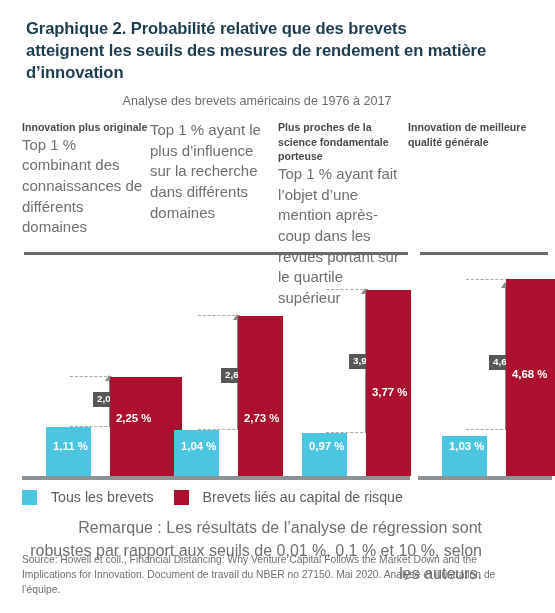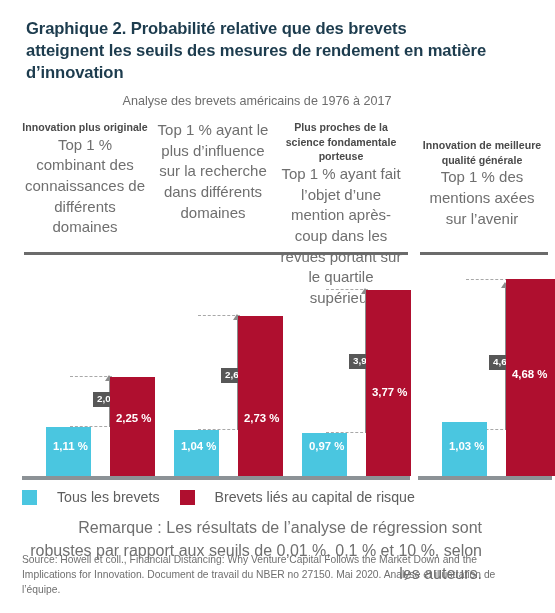--- a/index.html
+++ b/index.html
@@ -49,21 +49,20 @@
     position: absolute;
     left: 0px;
     top: 120px;
     width: 555px;
     height: 130px;
   }
   .col-head {
     position: absolute;
     top: 0;
     width: 126px;
-    text-align: center;
   }
   .col-head-title {
     font-size: 10.6px;
     font-weight: bold;
     color: #4a4a4a;
     line-height: 1.38;
     margin: 0;
   }
   .col-head-desc {
     font-size: 15px;
@@ -174,21 +173,21 @@
     position: absolute;
     left: 22px;
     top: 489px;
     display: flex;
     align-items: center;
     gap: 20px;
   }
   .legend-item {
     display: flex;
     align-items: center;
-    gap: 20px;
+    gap: 14px;
   }
   .legend-swatch {
     width: 15px;
     height: 15px;
     display: inline-block;
   }
   .legend-label {
     font-size: 14.2px;
     color: #5e5e5e;
   }
@@ -229,39 +228,38 @@
       <div class="col-head-title">Innovation plus originale</div>
       <div class="col-head-desc">Top 1 % combinant des connaissances de différents domaines</div>
     </div>
     <div class="col-head" style="left:150px;">
       <div class="col-head-desc">Top 1 % ayant le plus d’influence sur la recherche dans différents domaines</div>
     </div>
     <div class="col-head" style="left:278px;">
       <div class="col-head-title">Plus proches de la science fondamentale porteuse</div>
       <div class="col-head-desc">Top 1 % ayant fait l’objet d’une mention après-coup dans les revues portant sur le quartile supérieur</div>
     </div>
-    <div class="col-head" style="left:418px; width:128px;margin-top:18px;">
+    <div class="col-head" style="left:408px; width:128px;">
       <div class="col-head-title">Innovation de meilleure qualité générale</div>
-      <div class="col-head-desc">Top 1 % des mentions axées sur l’avenir</div>
     </div>
   </div>
 
   <div class="plot">
 
     <div class="group" style="left:22px;">
       <div class="sep-line"></div>
       <div class="dash" style="bottom:53px;"></div>
       <div class="dash" style="bottom:103px;"></div>
       <div class="arrow-line" style="bottom:53px; height:47px;"></div>
       <div class="arrow-head" style="bottom:99px; transform:rotate(0deg);"></div>
       <div class="ratio-badge" style="bottom:73px;">2,0 x</div>
       <div class="bar blue" style="height:49px;">
         <span class="bar-label">1,11 %</span>
       </div>
-      <div class="bar red" style="height:99px;">
+      <div class="bar red" style="height:99px;padding-left:27px;">
         <span class="bar-label" style="bottom:52px;">2,25 %</span>
       </div>
       <div class="baseline"></div>
     </div>
 
     <div class="group" style="left:150px;">
       <div class="sep-line"></div>
       <div class="dash" style="bottom:50px;"></div>
       <div class="dash" style="bottom:164px;"></div>
       <div class="arrow-line" style="bottom:50px; height:111px;"></div>
@@ -292,21 +290,21 @@
       <div class="baseline"></div>
     </div>
 
     <div class="group" style="left:418px; width:134px;">
       <div class="sep-line" style="width:128px;"></div>
       <div class="dash" style="bottom:50px;"></div>
       <div class="dash" style="bottom:200px;"></div>
       <div class="arrow-line" style="bottom:50px; height:144px;"></div>
       <div class="arrow-head" style="bottom:192px;"></div>
       <div class="ratio-badge" style="bottom:110px;">4,6 x</div>
-      <div class="bar blue" style="height:54px;text-decoration:underline;">
+      <div class="bar blue" style="height:40px;text-decoration:underline;">
         <span class="bar-label">1,03 %</span>
       </div>
       <div class="bar red" style="height:197px;padding-left:40px;">
         <span class="bar-label" style="bottom:96px;">4,68 %</span>
       </div>
       <div class="baseline" style="width:134px;"></div>
     </div>
 
   </div>
 

